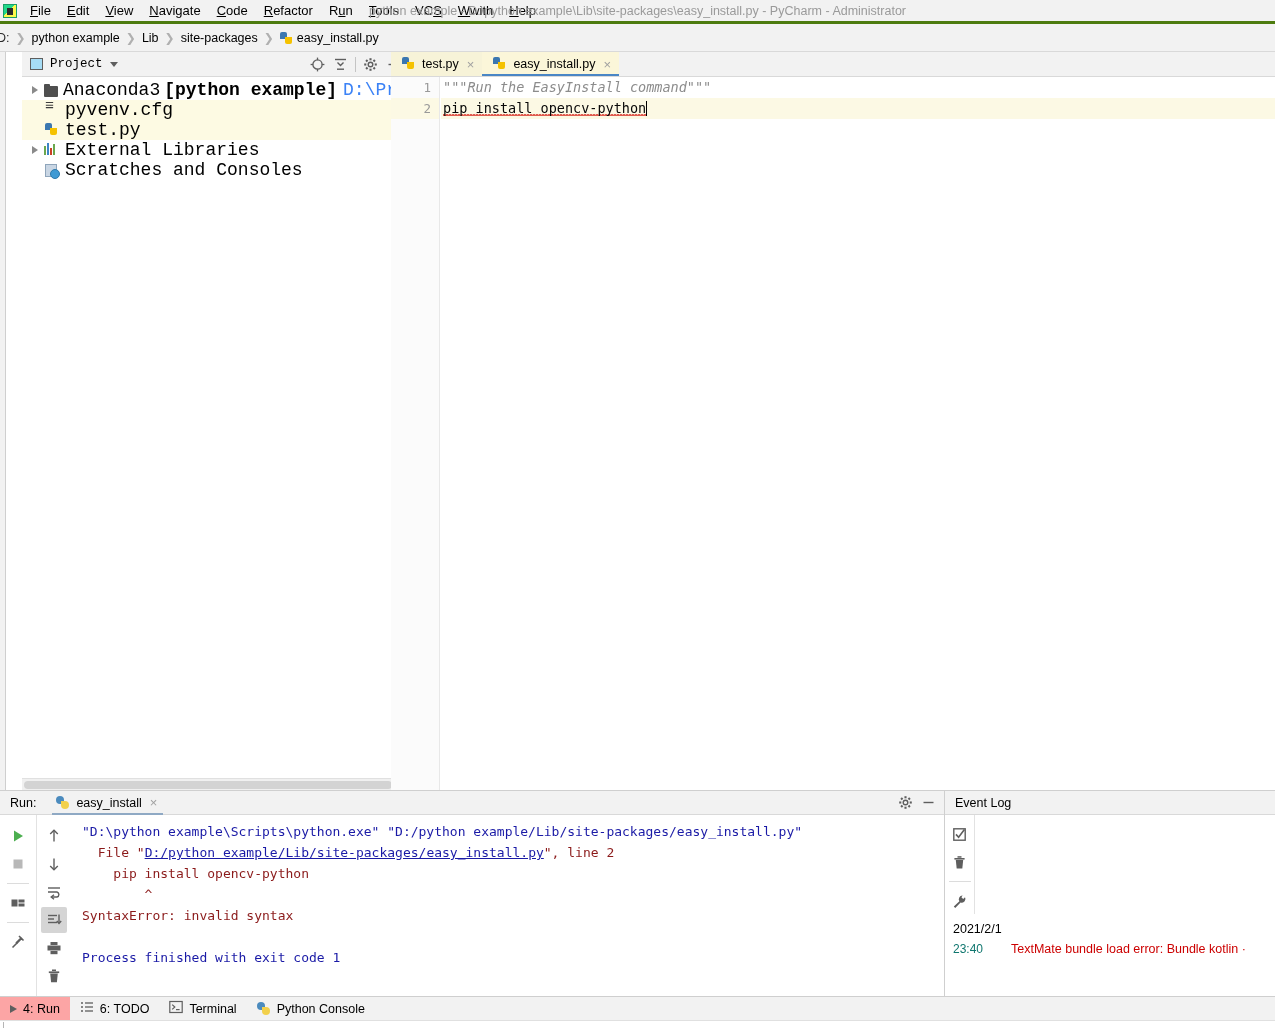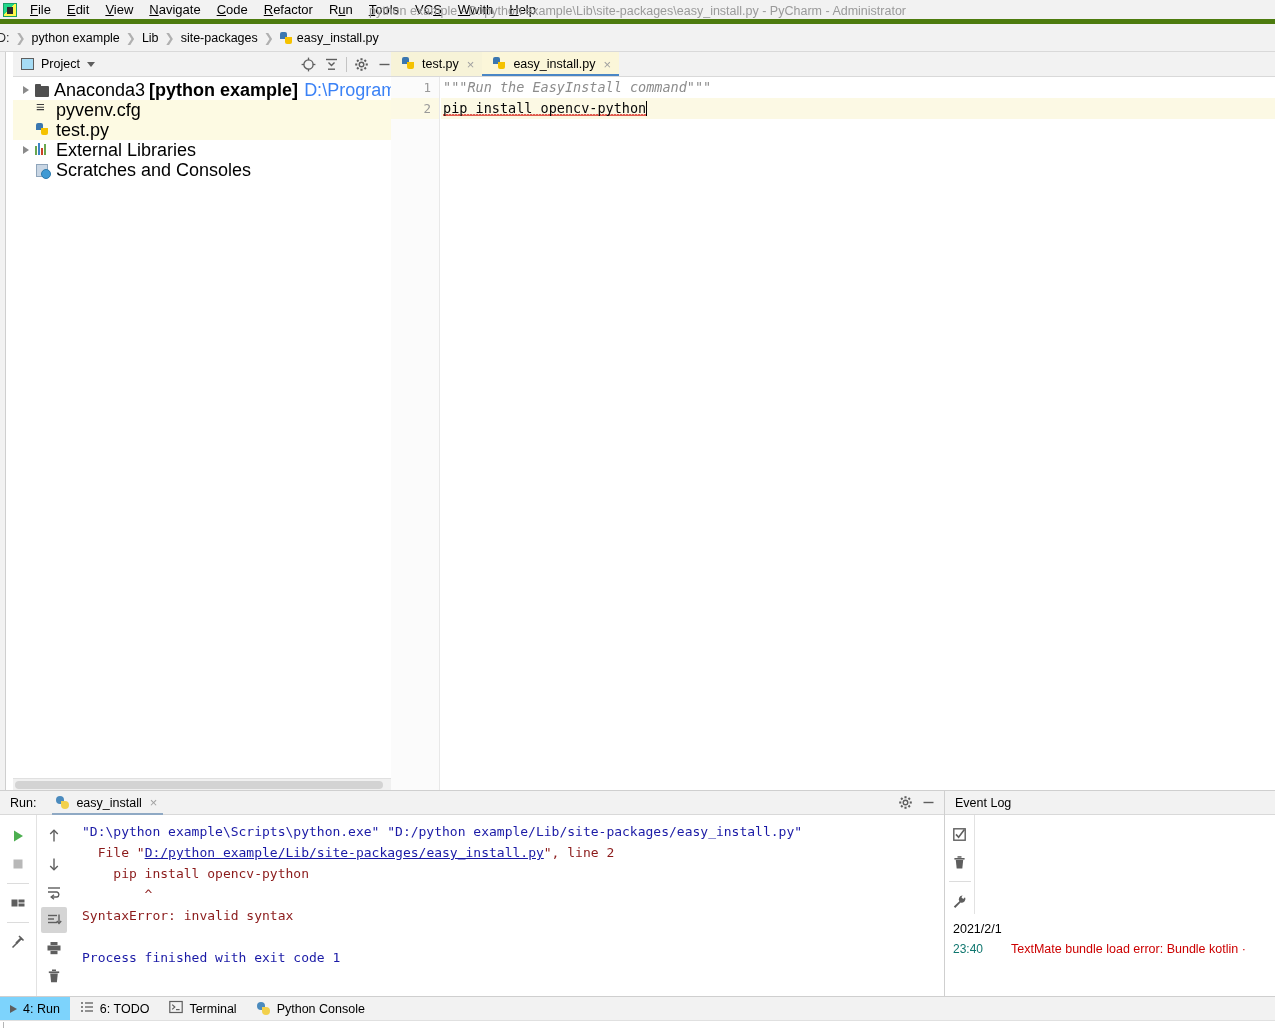--- a/index.html
+++ b/index.html
@@ -13,21 +13,21 @@
     color: #1d1d1d;
     -webkit-font-smoothing: antialiased;
   }
   #app { position: relative; width: 1275px; height: 1028px; }
 
   
   .menubar {
     position: absolute; left: 0; top: 0; width: 1275px; height: 24px;
     background: #f2f2f2;
     display: flex; align-items: center;
-    border-bottom: 5px solid #4d7c0f;
+    border-bottom: 3px solid #4d7c0f;
   }
   .app-icon {
     width: 14px; height: 14px; margin-left: 3px; margin-right: 5px;
     background: linear-gradient(135deg,#21d789 0%,#21d789 45%,#fcf84a 45%,#fcf84a 100%);
     border: 1px solid #1a9e66;
     position: relative; flex: none;
   }
   .app-icon:after {
     content: ""; position: absolute; left: 3px; top: 3px; width: 6px; height: 7px;
     background: #2b2b2b;
@@ -66,22 +66,22 @@
   }
 
   
   .leftstrip {
     position: absolute; left: 0; top: 52px; width: 6px; height: 738px;
     background: #f2f2f2; border-right: 1px solid #cfcfcf;
   }
 
   
   .projpanel {
-    position: absolute; left: 13px; top: 52px; width: 384px; height: 738px;
-    background: #ffffff; border-right: 1px solid #cfcfcf;
+    position: absolute; left: 22px; top: 52px; width: 384px; height: 738px;
+    background: #ffffff; border-right: 1px solid #cfcfcf; font-family: Liberation Mono, monospace;
   }
   .proj-header {
     height: 25px; background: #f2f2f2; display: flex; align-items: center;
     border-bottom: 1px solid #d9d9d9; padding-left: 8px;
   }
   .proj-title { font-size: 12.5px; color: #000; margin-left: 7px; }
   .proj-sq {
     width: 13px; height: 12px; background: #a6dcf5; border: 1.5px solid #5e5e5e;
     flex: none;
   }
@@ -281,21 +281,21 @@
   
   .statusbar {
     position: absolute; left: 0; top: 996px; width: 1275px; height: 24px;
     background: #f2f2f2; display: flex; align-items: center;
     border-top: 1px solid #cfcfcf;
   }
   .sbtn {
     display: flex; align-items: center; height: 24px; padding: 0 10px;
     font-size: 12.5px; color: #000; cursor: default; gap: 6px;
   }
-  .sbtn.active { background: #7dd3fc; }
+  .sbtn.active { background: #fca5a5; }
   .tri-r {
     width: 0; height: 0; border-top: 4.5px solid transparent;
     border-bottom: 4.5px solid transparent; border-left: 7px solid #5e5e5e;
   }
   .statusfoot {
     position: absolute; left: 0; top: 1020px; width: 1275px; height: 8px;
     background: #ffffff; border-top: 1px solid #e0e0e0;
   }
   .statusfoot i {
     position: absolute; left: 3px; top: 1px; width: 1px; height: 6px; background: #b5b5b5;

